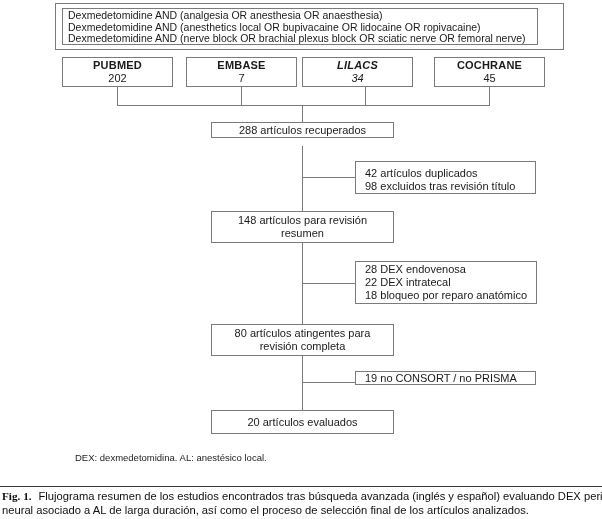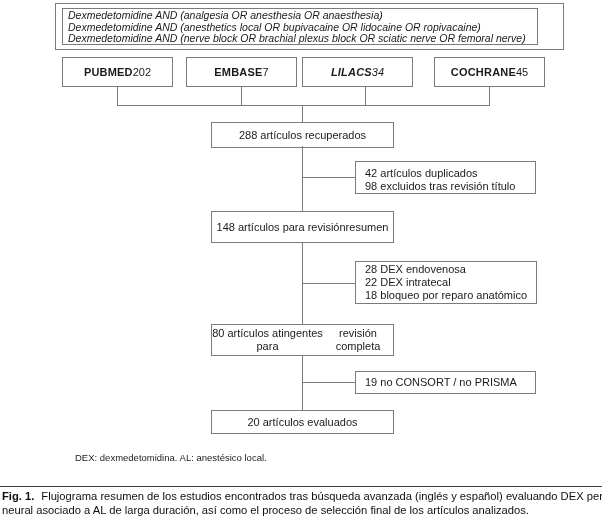--- a/index.html
+++ b/index.html
@@ -5,40 +5,40 @@
   html, body { margin:0; padding:0; background:#ffffff; }
   .stage {
     position:relative; width:602px; height:519px; background:#ffffff;
     font-family:"Liberation Sans", sans-serif; color:#1a1a1a; overflow:hidden;
   }
   .box {
     position:absolute; border:1px solid #7b7b7b; background:#ffffff;
     box-sizing:border-box; font-size:11px; line-height:13px;
   }
   .center {
-    display:flex; flex-direction:row; align-items:center;
+    display:flex; flex-direction:column; align-items:center;
     justify-content:center; text-align:center;
   }
   .leftalign {
     display:flex; flex-direction:column; justify-content:center;
     text-align:left; padding-left:9px;
   }
   .db-box { width:111px; height:30px; }
   .db-name { font-weight:bold; letter-spacing:0.2px; }
   .line { position:absolute; background:#7b7b7b; }
   .search-outer { position:absolute; left:55px; top:3px; width:509px; height:47px;
-    border:1px solid #7b7b7b; box-sizing:border-box; background:#fff;font-style:italic; }
+    border:1px solid #7b7b7b; box-sizing:border-box; background:#fff; }
   .search-inner { position:absolute; left:6px; top:4px; width:476px; height:37px;
     border:1px solid #7b7b7b; box-sizing:border-box; background:#fff;
     font-size:10.5px; line-height:11.6px; padding:1px 0 0 5px; white-space:nowrap; }
   .footnote { position:absolute; left:30px; top:452px; font-size:9.5px; color:#222;margin-left:45px; }
   .caption-rule { position:absolute; left:0; top:486px; width:602px; height:1px; background:#3a3a3a; }
   .caption { position:absolute; left:2px; top:490px; width:599px; font-size:11.2px;
     line-height:13.5px; color:#0f0f0f; white-space:nowrap; }
-  .caption b { margin-right:7px; }
+  .caption b { margin-right:7px;font-family:Liberation Serif, serif; }
 </style>
 </head>
 <body>
 
 <div class="stage">
 
   <div class="search-outer">
     <div class="search-inner">
       <div>Dexmedetomidine AND (analgesia OR anesthesia OR anaesthesia)</div>
       <div>Dexmedetomidine AND (anesthetics local OR bupivacaine OR lidocaine OR ropivacaine)</div>
@@ -63,21 +63,21 @@
     <div class="db-count">45</div>
   </div>
 
   <div class="line" style="left:117px; top:87px; width:1px; height:18px;"></div>
   <div class="line" style="left:241px; top:87px; width:1px; height:18px;"></div>
   <div class="line" style="left:365px; top:87px; width:1px; height:18px;"></div>
   <div class="line" style="left:489px; top:87px; width:1px; height:18px;"></div>
   <div class="line" style="left:117px; top:105px; width:373px; height:1px;"></div>
   <div class="line" style="left:302px; top:105px; width:1px; height:17px;"></div>
 
-  <div class="box center" style="left:211px; top:122px; width:183px; height:26px;">
+  <div class="box center" style="left:211px; top:122px; width:183px; height:16px;">
     <div>288 artículos recuperados</div>
   </div>
 
   <div class="line" style="left:302px; top:146px; width:1px; height:65px;"></div>
   <div class="line" style="left:302px; top:177px; width:53px; height:1px;"></div>
 
   <div class="box leftalign" style="left:355px; top:161px; width:181px; height:33px;justify-content:flex-end;">
     <div>42 artículos duplicados</div>
     <div>98 excluidos tras revisión título</div>
   </div>
@@ -97,21 +97,21 @@
   </div>
 
   <div class="box center" style="left:211px; top:324px; width:183px; height:32px;">
     <div>80 artículos atingentes para</div>
     <div>revisión completa</div>
   </div>
 
   <div class="line" style="left:302px; top:356px; width:1px; height:54px;"></div>
   <div class="line" style="left:302px; top:382px; width:53px; height:1px;"></div>
 
-  <div class="box leftalign" style="left:355px; top:371px; width:181px; height:23px;">
+  <div class="box leftalign" style="left:355px; top:371px; width:181px; height:14px;">
     <div>19 no CONSORT / no PRISMA</div>
   </div>
 
   <div class="box center" style="left:211px; top:410px; width:183px; height:24px;">
     <div>20 artículos evaluados</div>
   </div>
 
   <div class="footnote">DEX: dexmedetomidina. AL: anestésico local.</div>
 
   <div class="caption-rule"></div>

